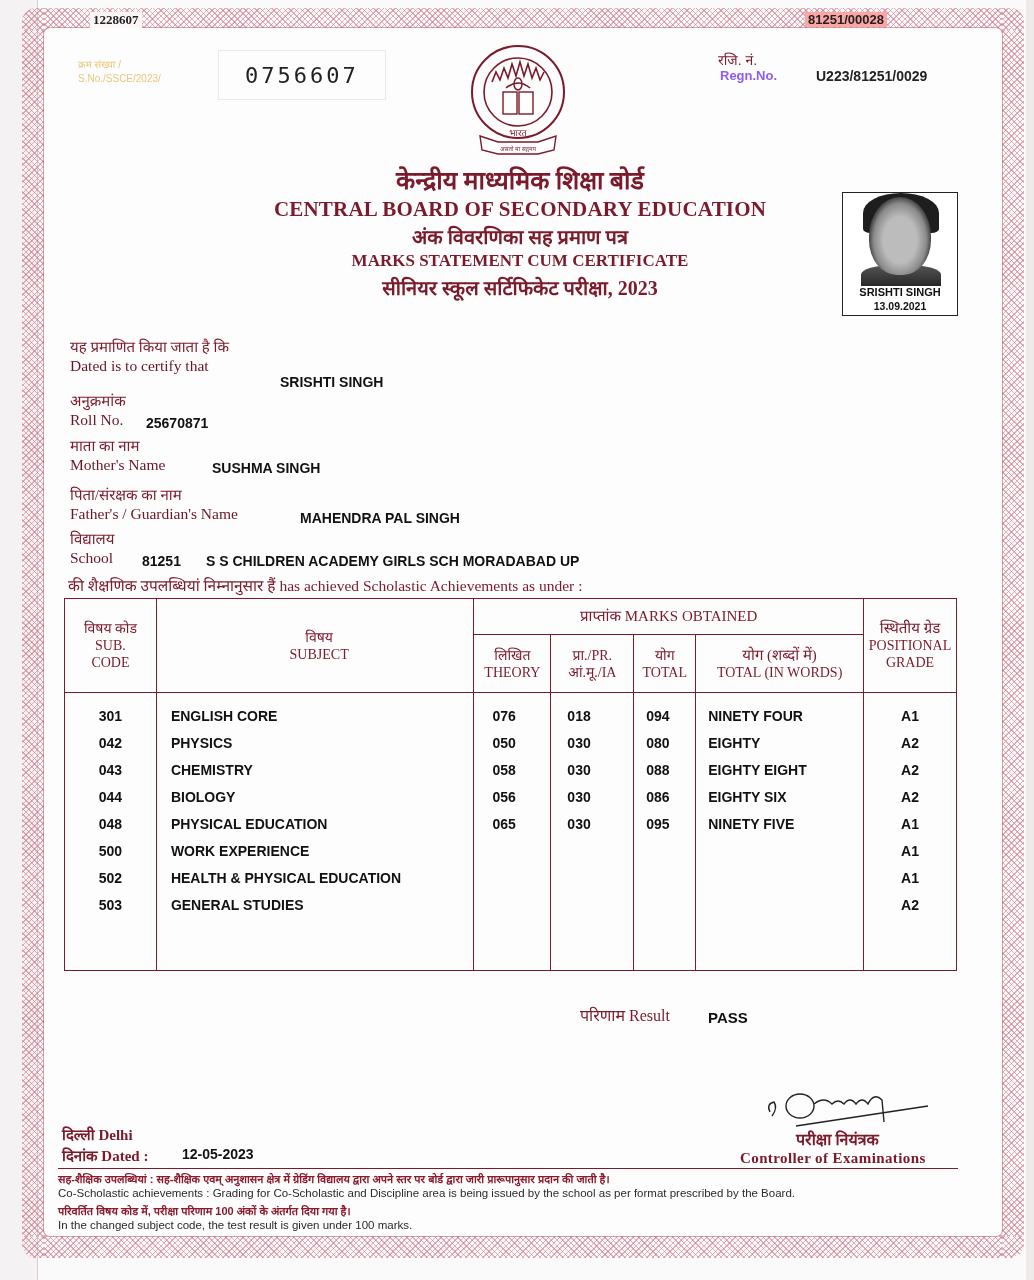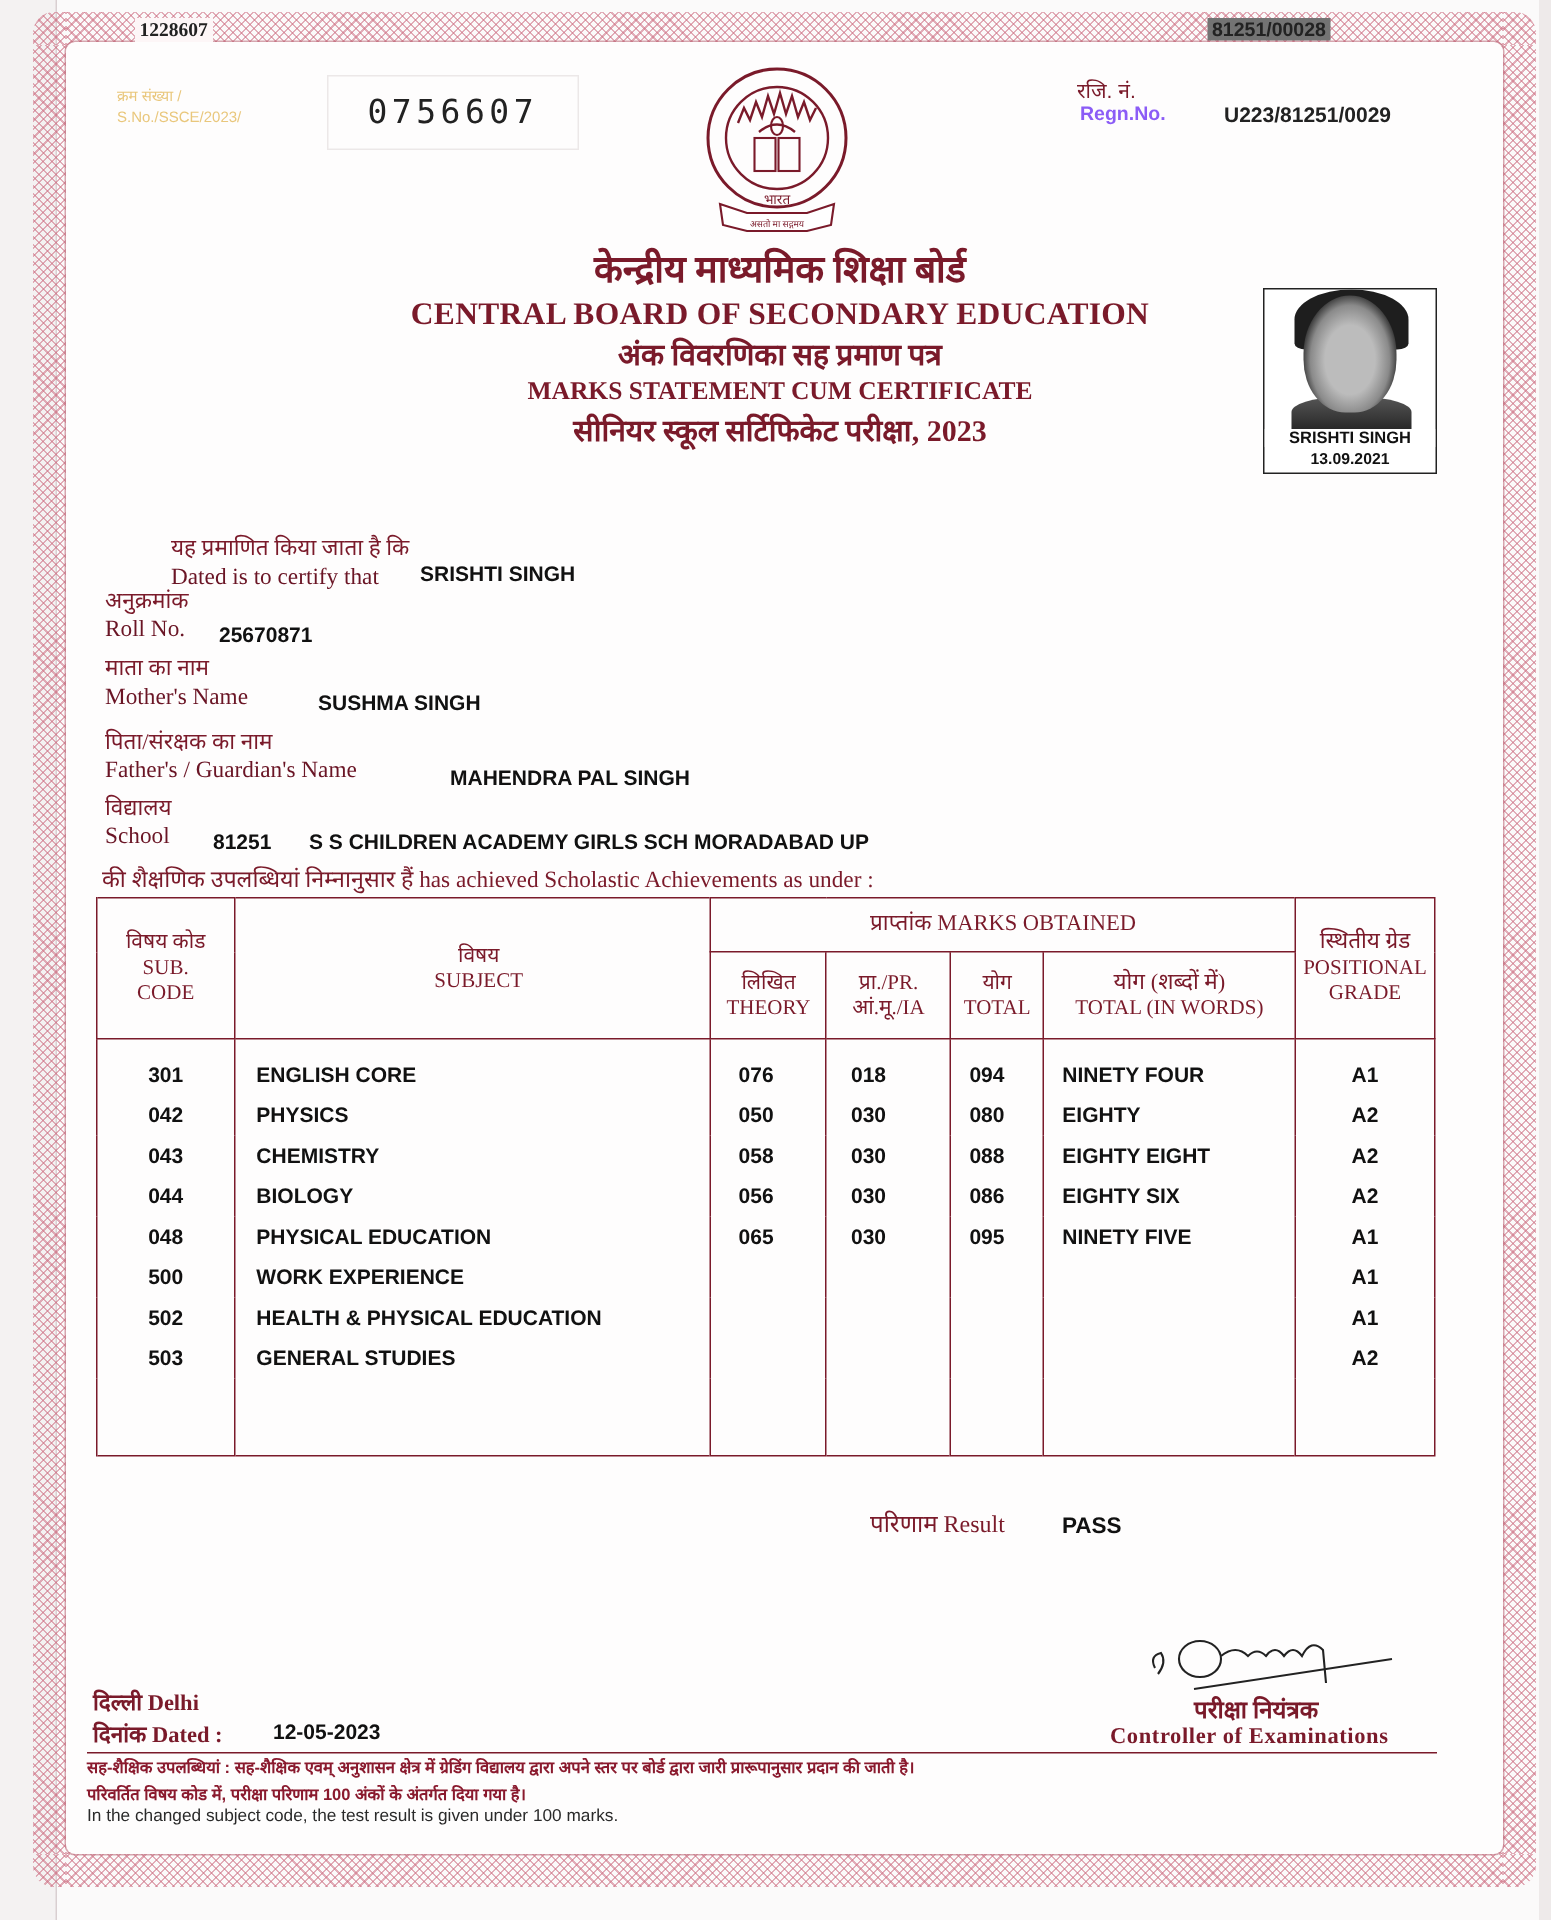--- a/index.html
+++ b/index.html
@@ -19,21 +19,21 @@
         repeating-linear-gradient(-45deg, rgba(205,110,130,0.55) 0 1px, transparent 1px 4px);
       border-radius: 14px;
     }
     .inner-paper {
       position: absolute; left: 44px; top: 28px; width: 958px; height: 1208px;
       background: #fefdfd; border-radius: 6px;
       box-shadow: 0 0 0 1px rgba(190,110,125,0.6);
     }
 
     .serial-top-left { position: absolute; left: 90px; top: 12px; font-family: Liberation Serif, serif; font-weight: bold; font-size: 13px; color: #222; background: #fdf6f7; padding: 0 3px; }
-    .serial-top-right { position: absolute; left: 805px; top: 12px; font-family: "Liberation Sans", sans-serif; font-weight: bold; font-size: 13px; color: #222; background: #737373; padding: 0 3px; }
+    .serial-top-right { position: absolute; left: 805px; top: 12px; font-family: "Liberation Sans", sans-serif; font-weight: bold; font-size: 13px; color: #222; background: #fca5a5; padding: 0 3px; }
 
     .sno-faded { position: absolute; left: 78px; top: 58px; font-family: "Liberation Sans", sans-serif; font-size: 10px; line-height: 14px; color: #e9c77c; }
     .doc-number { position: absolute; left: 218px; top: 50px; width: 168px; height: 50px; border: 1px solid #ece8e8; font-family: "DejaVu Sans Mono", monospace; font-size: 22px; letter-spacing: 3px; color: #222; padding-top: 12px; padding-left: 26px; }
 
     .emblem { position: absolute; left: 458px; top: 42px; width: 120px; height: 116px; }
 
     .regn-hi { position: absolute; left: 718px; top: 50px; font-family: "Liberation Sans", sans-serif; font-weight: normal; font-size: 14px; color: #7a1a2a; }
     .regn-en { position: absolute; left: 720px; top: 68px; font-family: "Liberation Sans", sans-serif; font-weight: bold; font-size: 13px; color: #8b5cf6; }
     .regn-val { position: absolute; left: 816px; top: 68px; font-family: "Liberation Sans", sans-serif; font-weight: bold; font-size: 14px; color: #222; }
 
@@ -136,21 +136,21 @@
   </div>
 
   <div class="photo">
     <div class="photo-neck"></div>
     <div class="photo-hair"></div>
     <div class="photo-face"></div>
     <div class="photo-name">SRISHTI SINGH</div>
     <div class="photo-date">13.09.2021</div>
   </div>
 
-  <div class="field-block" style="top:357px;margin-left:44px;">
+  <div class="field-block" style="top:338px;">
     <div class="hi-label">यह प्रमाणित किया जाता है कि</div>
     <div class="en-label">Dated is to certify that</div>
   </div>
   <div class="val" style="left:280px; top:374px;">SRISHTI SINGH</div>
 
   <div class="field-block" style="top:392px;">
     <div class="hi-label">अनुक्रमांक</div>
     <div class="en-label">Roll No.</div>
   </div>
   <div class="val" style="left:146px; top:415px;">25670871</div>
@@ -311,17 +311,18 @@
   <div class="ctrl-hi">परीक्षा नियंत्रक</div>
   <div class="ctrl-en">Controller of Examinations</div>
 
   <div class="place">दिल्ली Delhi</div>
   <div class="dated-label">दिनांक Dated :</div>
   <div class="dated-val">12-05-2023</div>
 
   <div class="footer-rule"></div>
   <div class="footer">
     <div class="hi">सह-शैक्षिक उपलब्धियां : सह-शैक्षिक एवम् अनुशासन क्षेत्र में ग्रेडिंग विद्यालय द्वारा अपने स्तर पर बोर्ड द्वारा जारी प्रारूपानुसार प्रदान की जाती है।</div>
+    <div class="en">Co-Scholastic achievements : Grading for Co-Scholastic and Discipline area is being issued by the school as per format prescribed by the Board.</div>
     <div class="gap"></div>
     <div class="hi">परिवर्तित विषय कोड में, परीक्षा परिणाम 100 अंकों के अंतर्गत दिया गया है।</div>
     <div class="en">In the changed subject code, the test result is given under 100 marks.</div>
   </div>
 </div>
 
 </body></html>

